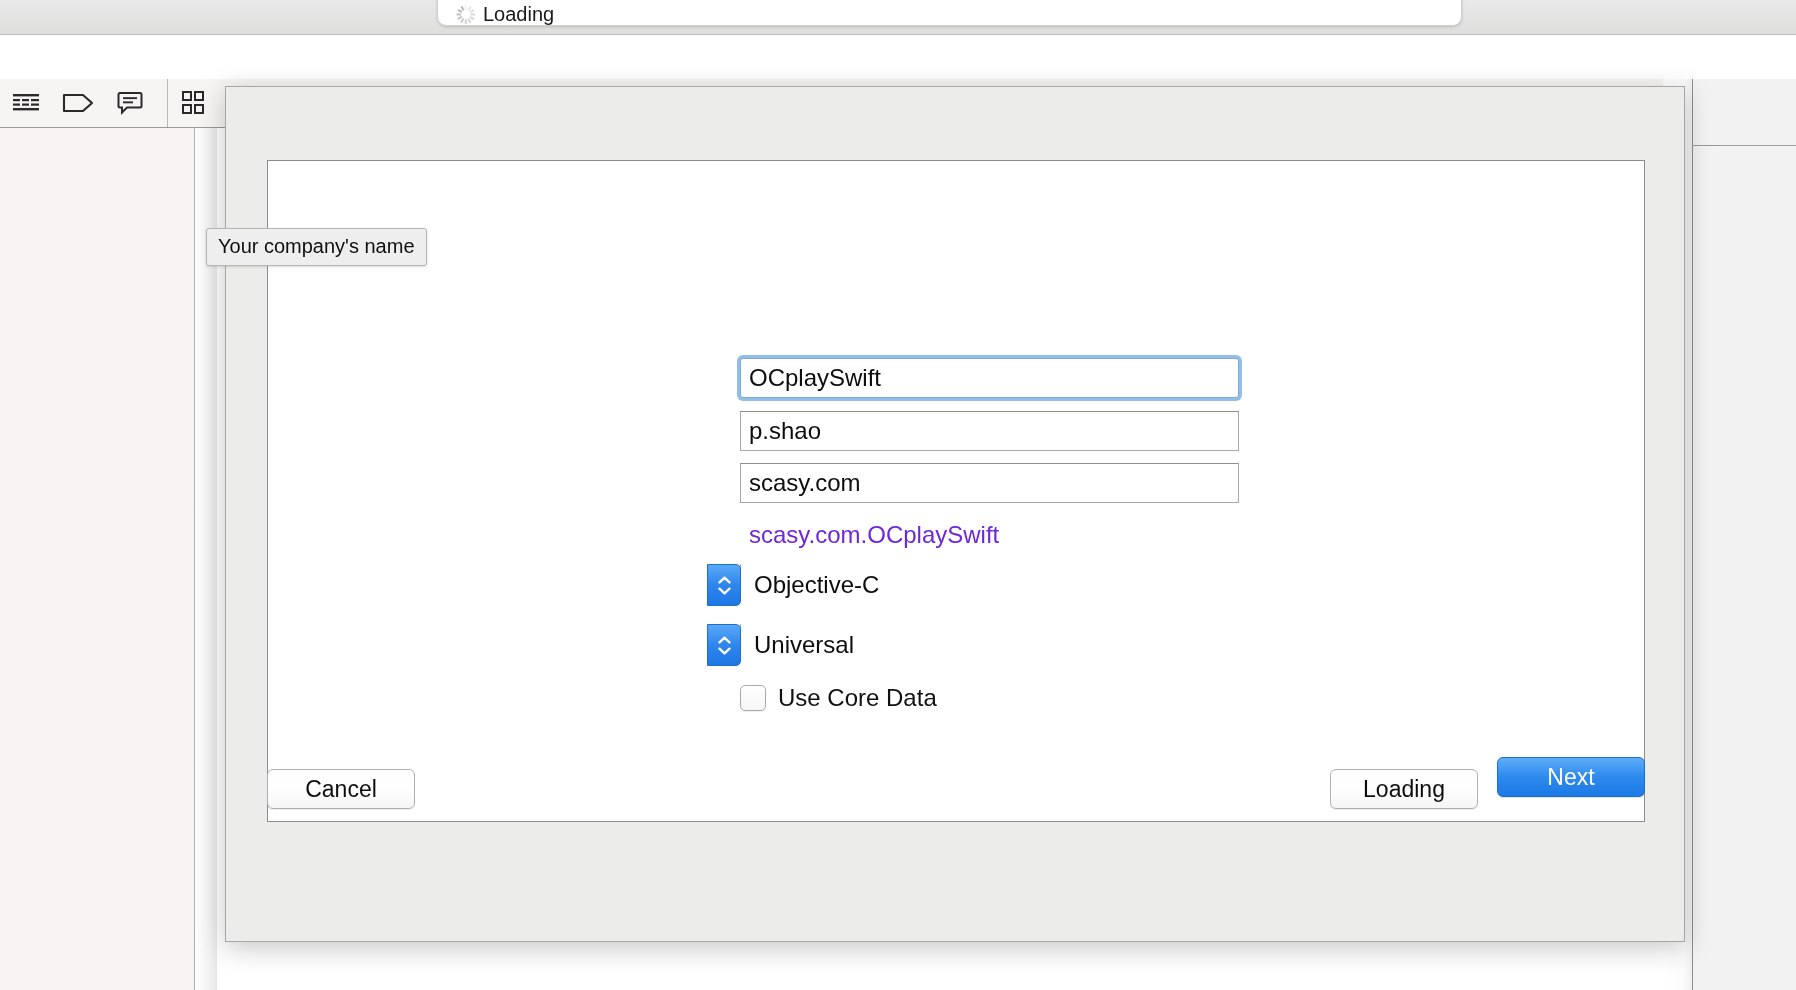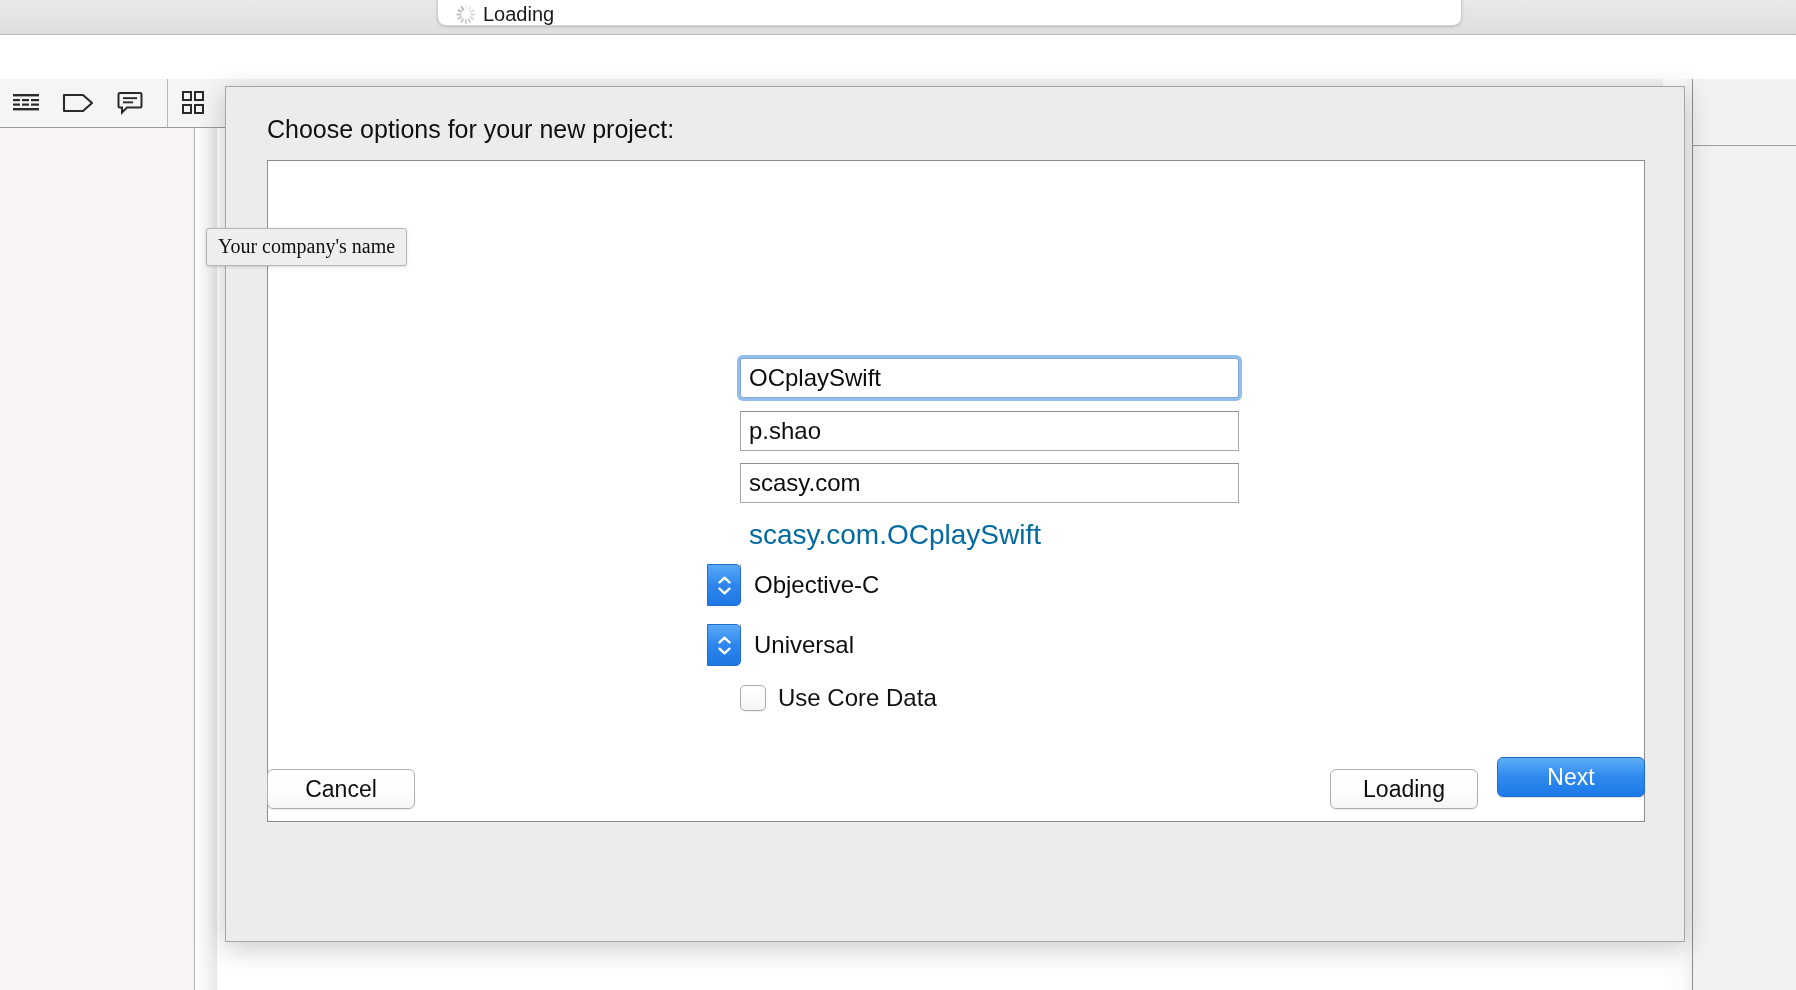--- a/index.html
+++ b/index.html
@@ -205,22 +205,22 @@
     outline: none;
     font-family: "Liberation Sans", sans-serif;
     border-radius: 0;
   }
   .textfield.focused {
     border: 1px solid #7fa9d8;
     box-shadow: 0 0 0 3px rgba(106,165,226,0.72);
     border-radius: 3px;
   }
   .readonly-text {
-    font-size: 28px;
-    color: #0369a1;
+    font-size: 24px;
+    color: #6d28d9;
     line-height: 40px;
     white-space: nowrap;
     padding-left: 9px;
   }
 
   .popup {
     position: relative;
     width: 499px;
     height: 42px;
     box-sizing: border-box;
@@ -282,21 +282,20 @@
     left: 206px; top: 228px;
     background: #eeeeee;
     border: 1px solid #b6b6b6;
     border-radius: 3px;
     padding: 6px 11px 7px 11px;
     font-size: 20px;
     color: #101010;
     white-space: nowrap;
     box-shadow: 0 1px 3px rgba(0,0,0,0.14);
     z-index: 60;
-    font-family: Liberation Serif, serif;
   }
 
   
   .btn {
     position: absolute;
     box-sizing: border-box;
     height: 40px;
     border-radius: 6px;
     display: flex;
     align-items: center;
@@ -393,21 +392,20 @@
   </div>
 
   <div class="pane-left"></div>
   <div class="pane-gutter"></div>
   <div class="pane-far-strip"></div>
   <div class="pane-right-edge"></div>
   <div class="pane-right-split"></div>
 
   <div class="sheet">
 
-    <div class="sheet-title">Choose options for your new project:</div>
 
     <div class="sheet-body">
       <div class="form">
 
         <div class="form-row" style="top:179px">
 
           <span class="f-control">
             <input class="textfield focused" type="text" value="OCplaySwift" style="">
           </span>
         </div>

